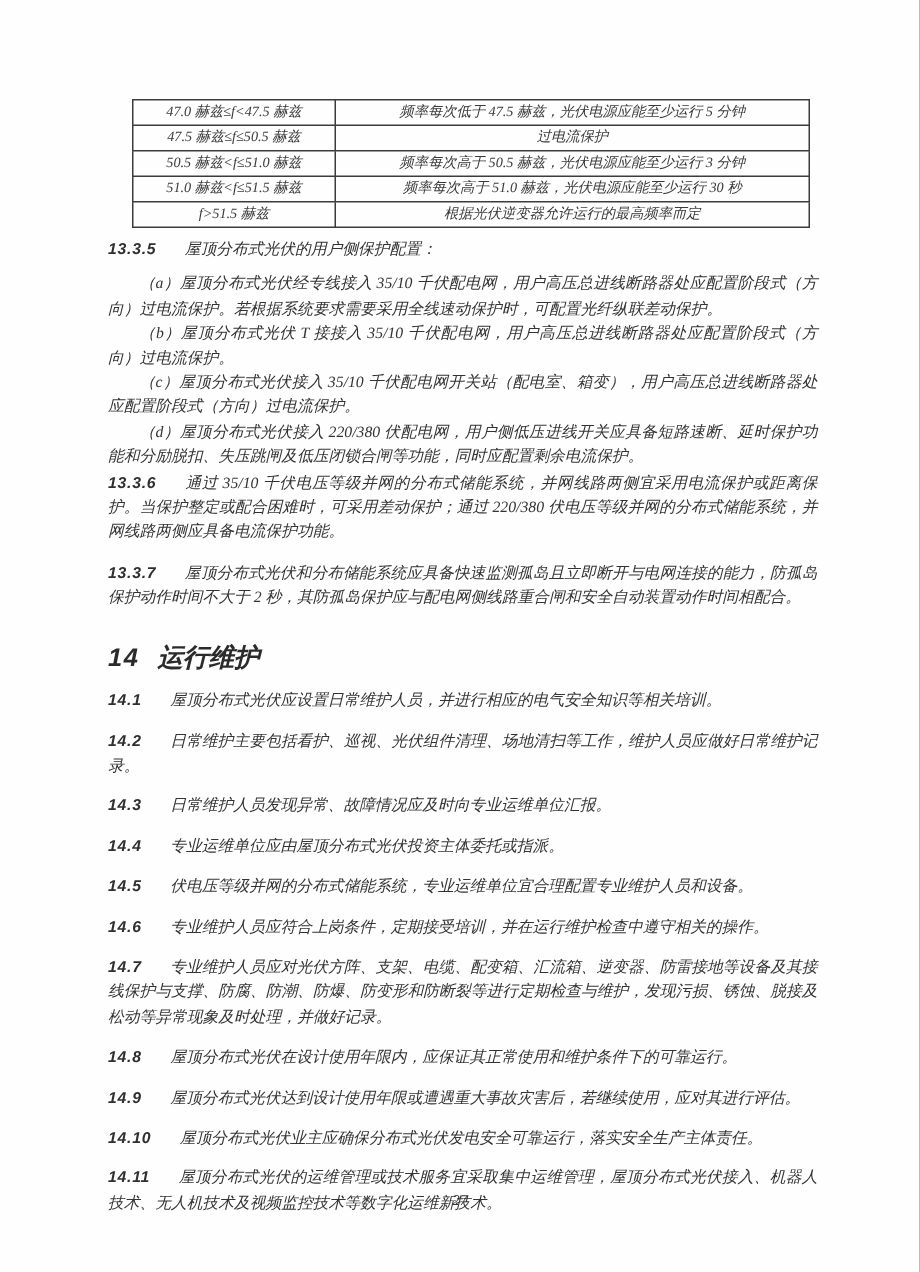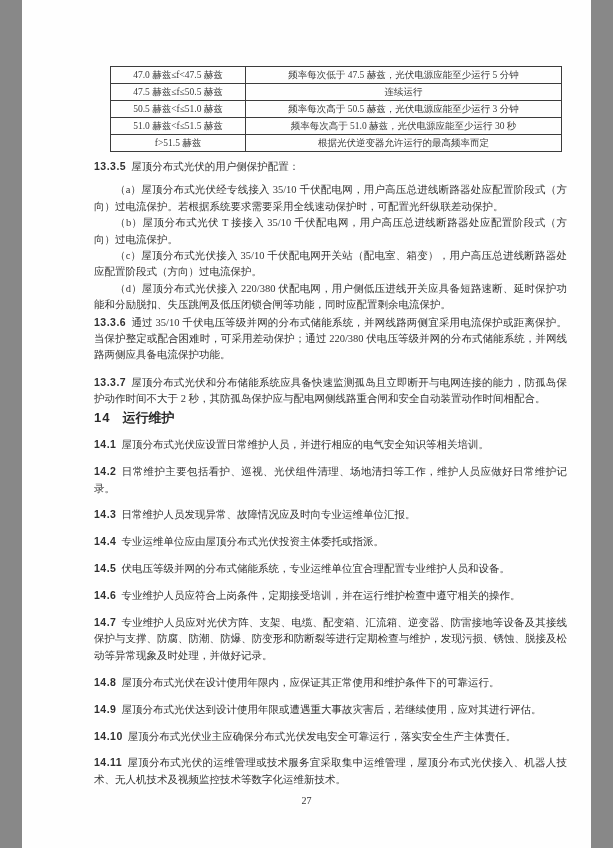--- a/index.html
+++ b/index.html
@@ -1,25 +1,26 @@
 <!DOCTYPE html>
 <html><head>
 <meta charset="utf-8">
 <style>
   * { margin: 0; padding: 0; box-sizing: border-box; }
   html, body { background: #888; }
   .page {
     position: relative;
-    width: 569px;
+    width: 613px;
     height: 848px;
     background: #fefefe;
     font-family: "Liberation Serif", "DejaVu Serif", serif;
     color: #333;
     overflow: hidden;
     margin: 0 auto;
+    font-style: italic;
   }
   .content {
     position: absolute;
     left: 72px;
     top: 66px;
     width: 473px;
   }
   
   table.freq {
     border-collapse: collapse;
@@ -43,39 +44,39 @@
   .clause {
     font-size: 10.5px;
     line-height: 16.4px;
     text-align: justify;
     color: #333;
   }
   .clause .num {
     font-family: "Liberation Sans", "DejaVu Sans", sans-serif;
     font-weight: bold;
     color: #2f2f2f;
-    margin-right: 5px;
+    margin-right: 19px;
     letter-spacing: 0.5px;
   }
   .clause-1335 { margin-top: 6px; }
   .sub-item {
     font-size: 10.5px;
     line-height: 16.4px;
     text-align: justify;
     text-indent: 2em;
     color: #333;
   }
   .sub-group { margin-top: 7px; }
   .clause-1336 { margin-top: 0; }
   .clause-1337 { margin-top: 10px; }
   
   .section-heading {
-    margin-top: 1px;
+    margin-top: 19px;
     font-family: "Liberation Sans", "DejaVu Sans", sans-serif;
-    font-size: 13px;
+    font-size: 17px;
     font-weight: bold;
     color: #2b2b2b;
   }
   .section-heading .sec-num { margin-right: 12px; letter-spacing: 1px; }
   .c14 { margin-top: 9.5px; }
   .c14:first-of-type { margin-top: 15px; }
   
   .page-number {
     position: absolute;
     bottom: 42px;
@@ -94,21 +95,21 @@
   <div class="content">
 
     <table class="freq">
       <tbody>
         <tr>
           <td class="cond">47.0 赫兹≤f&lt;47.5 赫兹</td>
           <td class="req">频率每次低于 47.5 赫兹，光伏电源应能至少运行 5 分钟</td>
         </tr>
         <tr>
           <td class="cond">47.5 赫兹≤f≤50.5 赫兹</td>
-          <td class="req">连续运行</td>
+          <td class="req">过电流保护</td>
         </tr>
         <tr>
           <td class="cond">50.5 赫兹&lt;f≤51.0 赫兹</td>
           <td class="req">频率每次高于 50.5 赫兹，光伏电源应能至少运行 3 分钟</td>
         </tr>
         <tr>
           <td class="cond">51.0 赫兹&lt;f≤51.5 赫兹</td>
           <td class="req">频率每次高于 51.0 赫兹，光伏电源应能至少运行 30 秒</td>
         </tr>
         <tr>

